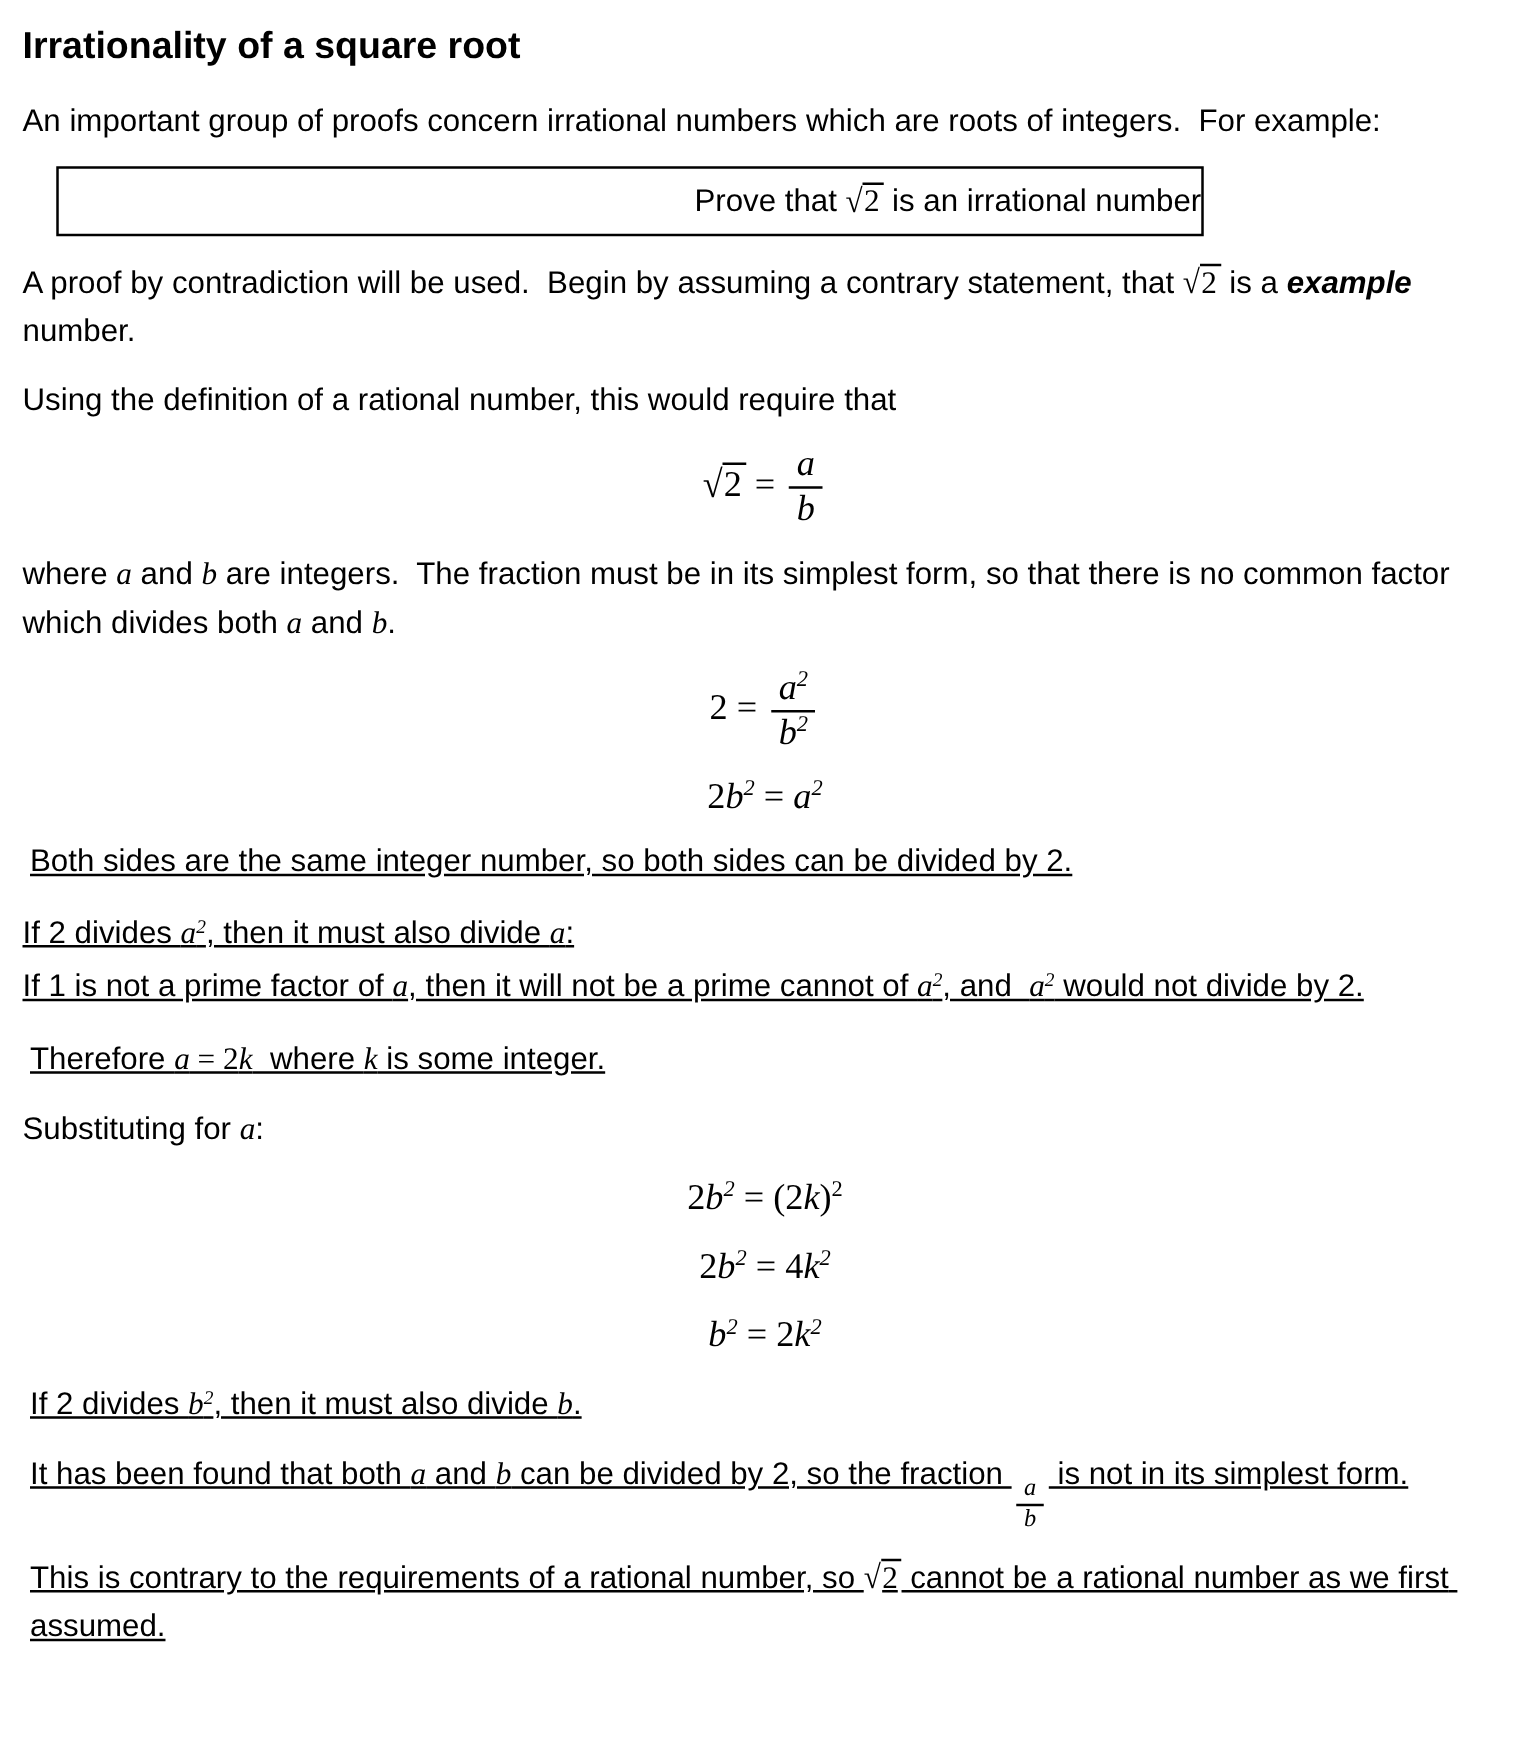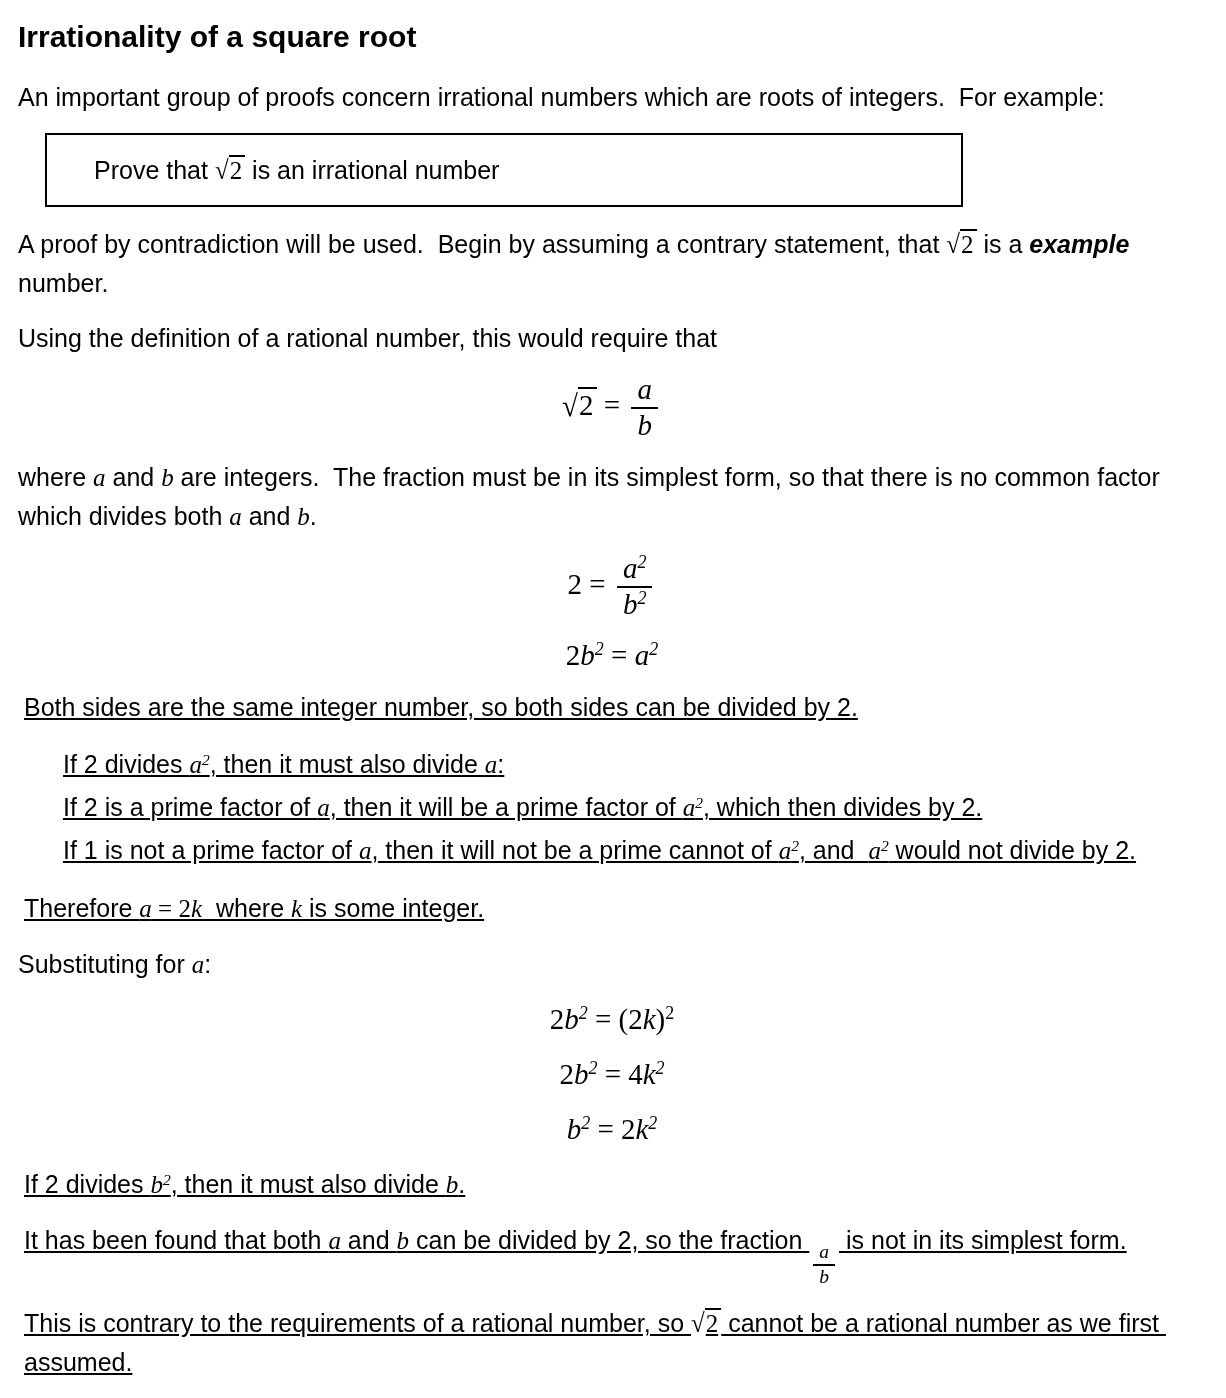--- a/index.html
+++ b/index.html
@@ -9,25 +9,26 @@
     font-size:25px;
   }
   .doc{padding:16px 20px 0 18px;}
   .rich, p, h1, .eq, .conclusion{white-space:pre-wrap;}
   h1{font-size:30px;font-weight:bold;margin:4px 0 24px 0;}
   p{margin:0 0 17px 0;line-height:1.52;}
   .indent-sm{margin-left:6px;text-decoration:underline;}
   
   .prove-box{
     box-sizing:border-box;
-    width:918px;height:74px;
+    width:918px;height:56px;
     margin:4px 0 18px 27px;
     border:2px solid #000;
     display:flex;align-items:center;
     padding-left:47px;
+    justify-content:flex-end;
   }
   
   .mi{font-family:"Liberation Serif",serif;font-style:italic;}
   .mr{font-family:"Liberation Serif",serif;}
   .bi{font-weight:bold;font-style:italic;}
   sup.msup{font-size:0.62em;vertical-align:baseline;position:relative;top:-0.55em;line-height:0;}
   .sqrt{white-space:nowrap;font-family:"Liberation Serif",serif;}
   .sqrt .rad{display:inline-block;transform:scaleY(1.06);}
   .sqrt .radicand{border-top:2px solid #000;padding:0 3px 0 1px;}
   .frac{
@@ -41,21 +42,21 @@
   .frac-sm{font-size:0.78em;line-height:1.05;vertical-align:-0.45em;}
   
   .eq{
     display:block;text-align:center;
     font-family:"Liberation Serif",serif;
     font-size:29px;line-height:1.3;
     margin:2px 0 14px 0;
   }
   .eq.tall{margin:8px 0 16px 0;}
   .eq-group .eq{margin:0 0 17px 0;}
-  .multi div{line-height:1.72;margin-left:45px;}
+  .multi div{line-height:1.72;}
   .multi{margin:0 0 17px 0;}
 </style>
 </head>
 <body>
 
 <div class="doc">
 
   <h1>Irrationality of a square root</h1>
 
   <p>An important group of proofs concern irrational numbers which are roots of integers.  For example:</p>
@@ -74,21 +75,20 @@
 
 
   <div class="eq tall"><span class="mr">2 = </span><span class="frac"><span class="num"><span class="mi">a<sup class="msup">2</sup></span></span><span class="den"><span class="mi">b<sup class="msup">2</sup></span></span></span></div>
 
   <div class="eq"><span class="mr">2</span><span class="mi">b<sup class="msup">2</sup></span><span class="mr"> = </span><span class="mi">a<sup class="msup">2</sup></span></div>
 
   <p class="indent-sm">Both sides are the same integer number, so both sides can be divided by 2.</p>
 
   <div class="multi indent-sm">
     <div class="rich"><span class="">If 2 divides </span><span class="mi">a<sup class="msup">2</sup></span><span class="">, then it must also divide </span><span class="mi">a</span><span class="">:</span></div>
-    <div class="rich"><span class="">If 2 is a prime factor of </span><span class="mi">a</span><span class="">, then it will be a prime factor of </span><span class="mi">a<sup class="msup">2</sup></span><span class="">, which then divides by 2.</span></div>
     <div class="rich"><span class="">If 1 is not a prime factor of </span><span class="mi">a</span><span class="">, then it will not be a prime cannot of </span><span class="mi">a<sup class="msup">2</sup></span><span class="">, and  </span><span class="mi">a<sup class="msup">2</sup></span><span class=""> would not divide by 2.</span></div>
   </div>
 
   <p class="rich indent-sm"><span class="">Therefore </span><span class="mi">a</span><span class="mr"> = 2</span><span class="mi">k</span><span class="">  where </span><span class="mi">k</span><span class=""> is some integer.</span></p>
 
   <p class="rich"><span class="">Substituting for </span><span class="mi">a</span><span class="">:</span></p>
 
   <div class="eq-group">
     <div class="eq"><span class="mr">2</span><span class="mi">b<sup class="msup">2</sup></span><span class="mr"> = </span><span class="mr">(2</span><span class="mi">k</span><span class="mr">)<sup class="msup">2</sup></span></div>
     <div class="eq"><span class="mr">2</span><span class="mi">b<sup class="msup">2</sup></span><span class="mr"> = 4</span><span class="mi">k<sup class="msup">2</sup></span></div>

